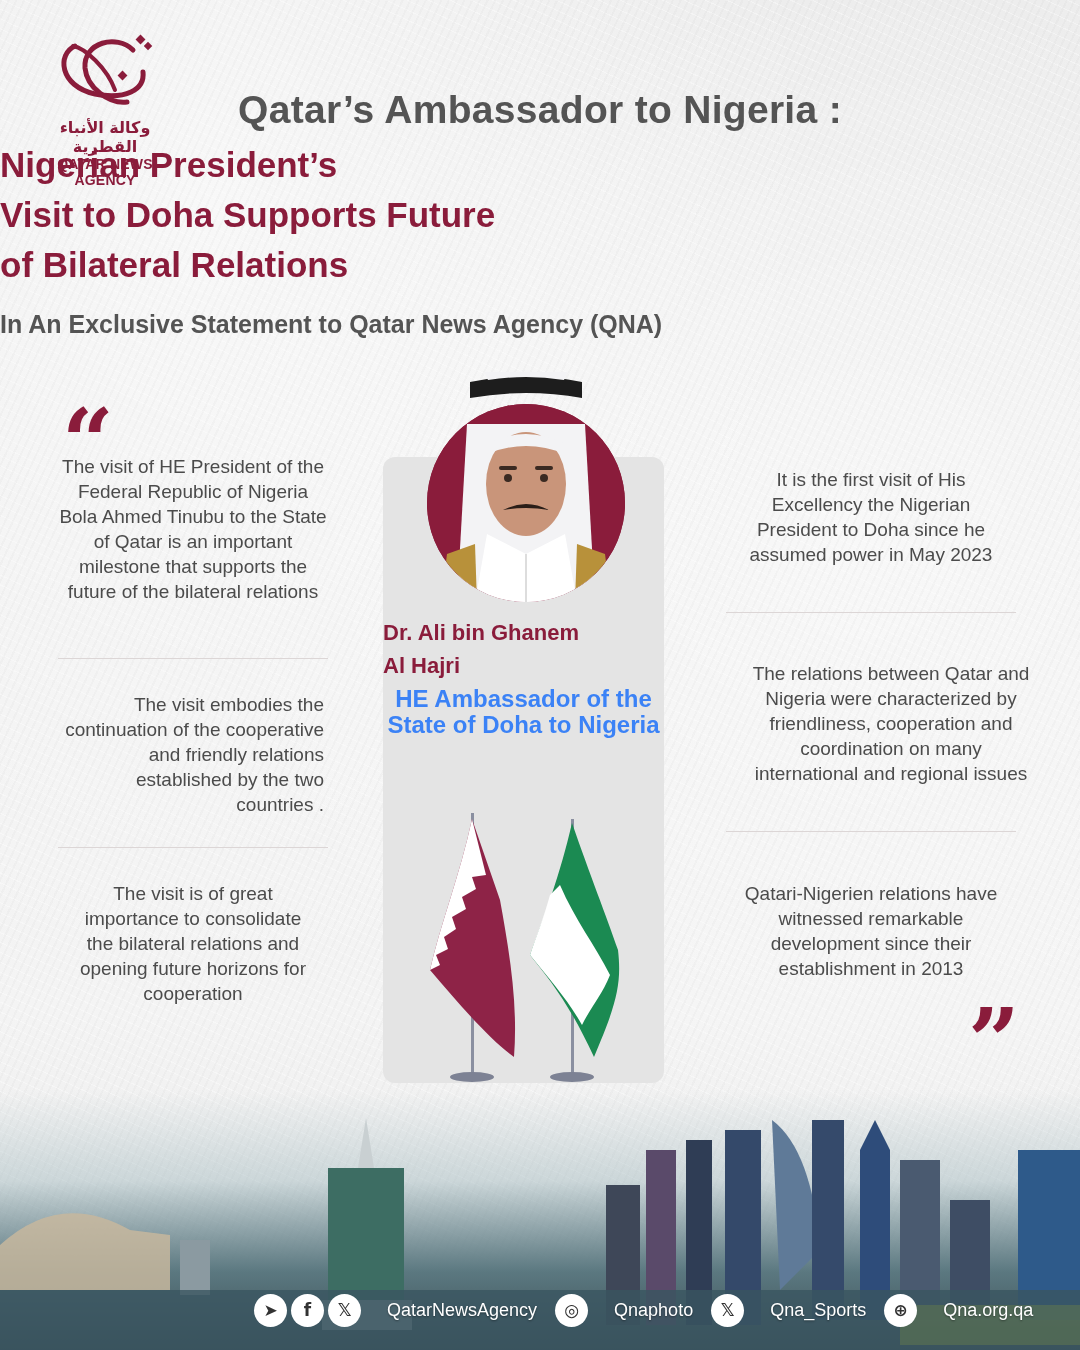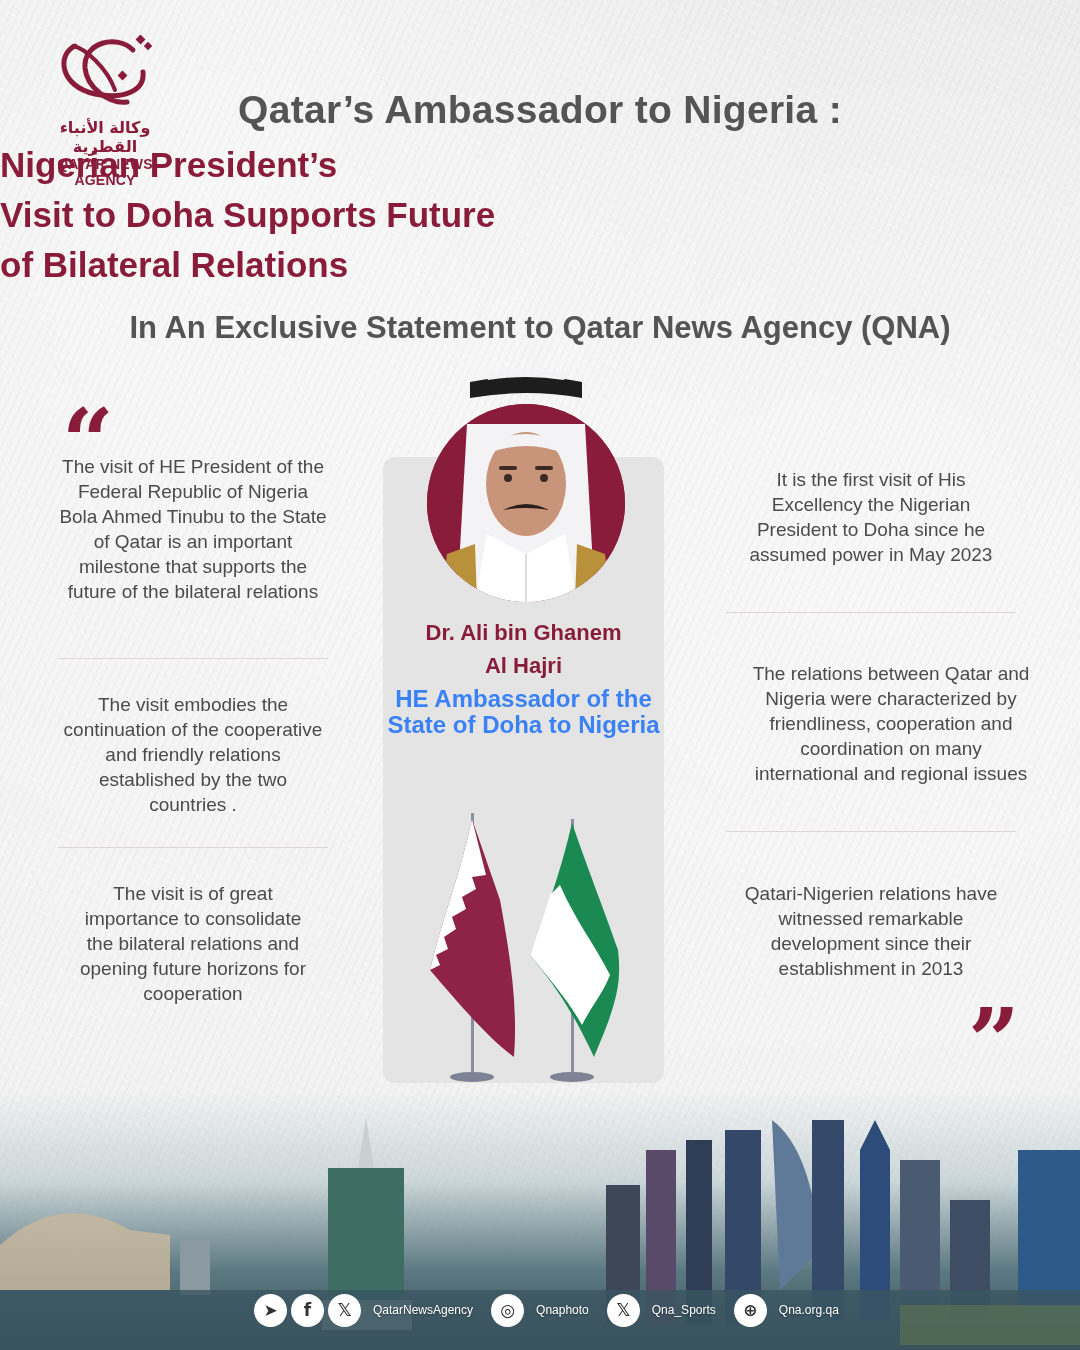--- a/index.html
+++ b/index.html
@@ -32,22 +32,22 @@
       position: absolute; left: 0; right: 0; top: 88px; text-align: center;
       font-family: "Liberation Sans", sans-serif; font-size: 39px; color: #545454; font-weight: bold;
       letter-spacing: 0.3px;
     }
     .headline {
       position: absolute; left: 0; right: 0; top: 140px; 
       font-family: "Liberation Sans", sans-serif; font-size: 35px; line-height: 50px;
       color: #8a1c3b; font-weight: bold;
     }
     .subtitle {
-      position: absolute; left: 0; right: 0; top: 310px; text-align: center;
-      font-family: "Liberation Sans", sans-serif; font-size: 31px; color: #545454; font-weight: bold;
+      position: absolute; left: 0; right: 0; top: 310px; text-align: left;
+      font-family: "Liberation Sans", sans-serif; font-size: 25px; color: #545454; font-weight: bold;
     }
 
     
     .quote-open, .quote-close {
       position: absolute; color: #8a1c3b; font-family: "DejaVu Serif", serif; font-weight: bold;
       font-size: 90px; line-height: 1;
     }
     .quote-open { left: 62px; top: 396px; }
     .quote-close { left: 968px; top: 996px; }
 
@@ -67,21 +67,21 @@
       background: #e4e4e4; border-radius: 12px;
     }
     .portrait {
       position: absolute; left: 427px; top: 404px; width: 198px; height: 198px;
       border-radius: 50%; background: #8a1c3b; overflow: hidden;
     }
     .portrait-hat {
       position: absolute; left: 464px; top: 372px; width: 124px; height: 36px;
     }
     .name {
-      position: absolute; left: 383px; width: 281px; top: 616px; text-align: center;
+      position: absolute; left: 383px; width: 281px; top: 616px; 
       font-family: "Liberation Sans", sans-serif; font-weight: bold; font-size: 22px; line-height: 33px; color: #8a1c3b;
     }
     .role {
       position: absolute; left: 383px; width: 281px; top: 686px; text-align: center;
       font-family: "Liberation Sans", sans-serif; font-weight: bold; font-size: 24px; line-height: 26px; color: #3b82f6;
     }
     .flags { position: absolute; left: 410px; top: 805px; width: 230px; height: 280px; }
 
     
     .skyline {
@@ -91,21 +91,21 @@
     .social {
       position: absolute; left: 254px; top: 1292px; height: 36px;
       display: flex; align-items: center; gap: 4px;
     }
     .social .ico {
       width: 33px; height: 33px; border-radius: 50%; background: #fff;
       display: flex; align-items: center; justify-content: center; color: #333;
       font-family: "DejaVu Sans", sans-serif; font-weight: bold; font-size: 17px;
     }
     .social .lbl {
-      color: #fff; font-family: "Liberation Sans", sans-serif; font-size: 12px; margin: 0 14px 0 8px;
+      color: #fff; font-family: "Liberation Sans", sans-serif; font-size: 18px; margin: 0 14px 0 22px;
       text-shadow: 0 1px 2px rgba(0,0,0,0.4);
     }
   </style>
 </head>
 <body>
 
 <div class="texture"></div>
 
 <div class="logo">
   <svg width="100" height="88" viewBox="0 0 100 88">
@@ -127,21 +127,21 @@
   <div>of Bilateral Relations</div>
 </div>
 <div class="subtitle">In An Exclusive Statement to Qatar News Agency (QNA)</div>
 
 <div class="quote-open">“</div>
 <div class="quote-close">”</div>
 
 <div class="col left" style="top:0;height:982px;">
   <p class="para" style="top:454px;">The visit of HE President of the Federal Republic of Nigeria Bola Ahmed Tinubu to the State of Qatar is an important milestone that supports the future of the bilateral relations</p>
   <div class="divider" style="top:658px;"></div>
-  <p class="para" style="top:692px;padding:0 4px;">The visit embodies the continuation of the cooperative and friendly relations established by the two countries .</p>
+  <p class="para" style="top:692px;padding:0 4px;text-align:right;">The visit embodies the continuation of the cooperative and friendly relations established by the two countries .</p>
   <div class="divider" style="top:847px;"></div>
   <p class="para" style="top:881px;padding:0 14px;">The visit is of great importance to consolidate the bilateral relations and opening future horizons for cooperation</p>
 </div>
 
 <div class="card"></div>
 <div class="portrait">
   <svg width="198" height="198" viewBox="0 0 198 198">
     <rect width="198" height="198" fill="#8a1c3b"></rect>
 
     <path d="M40 20 L158 20 L168 198 L30 198 Z" fill="#f3f3f5"></path>

